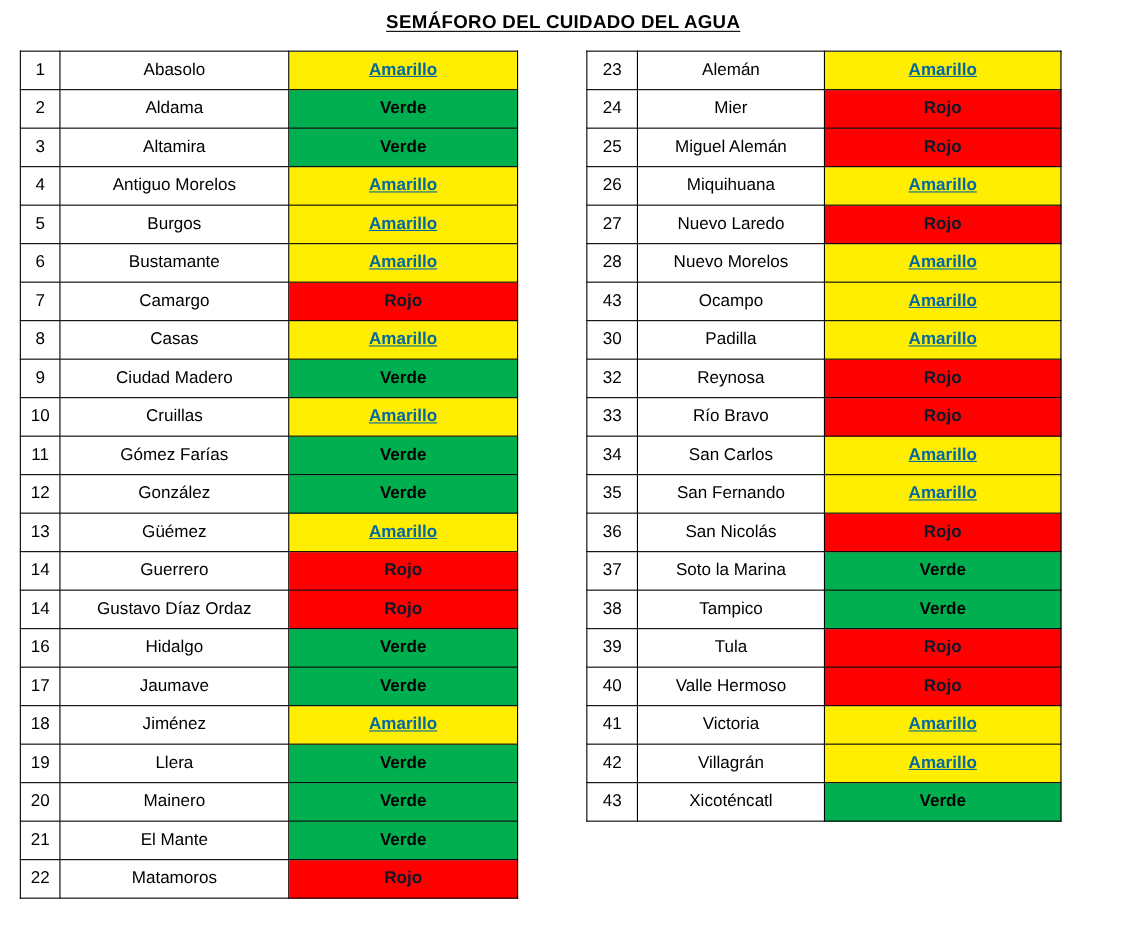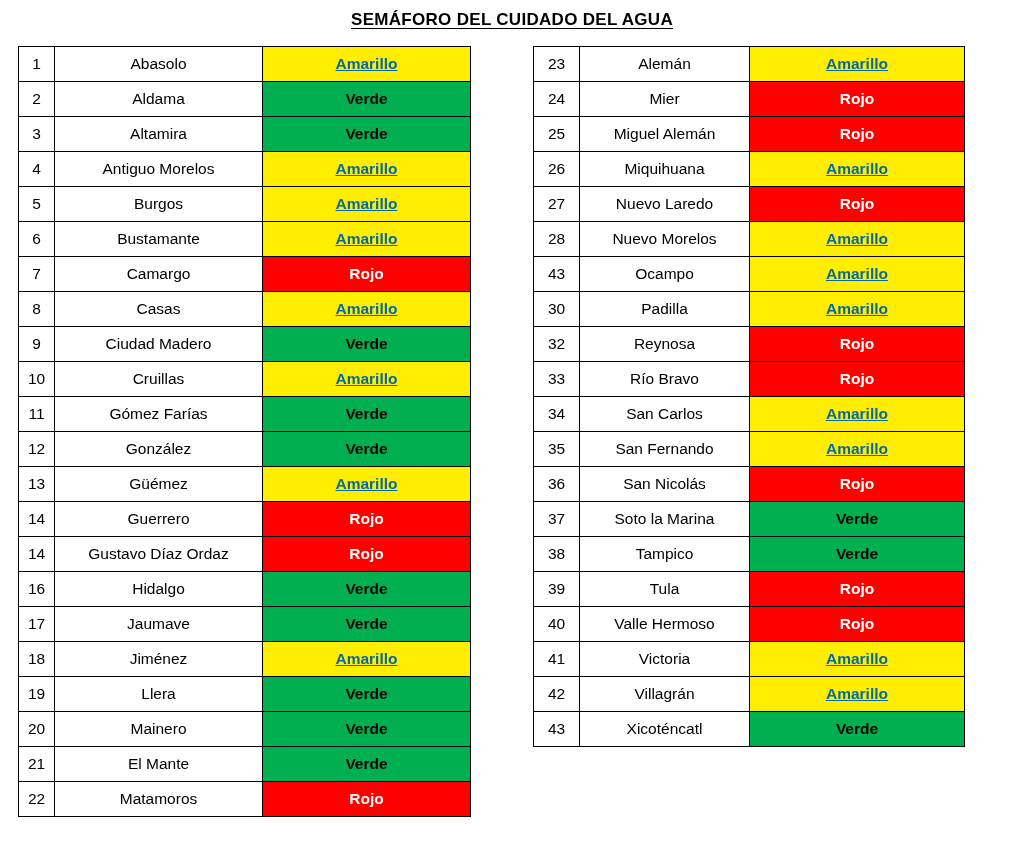--- a/index.html
+++ b/index.html
@@ -65,21 +65,21 @@
     background: #ffee00;
     color: #0369a1;
     text-decoration: underline;
   }
   td.status.verde {
     background: #00b050;
     color: #000000;
   }
   td.status.rojo {
     background: #ff0000;
-    color: #ffffff;
+    color: #0f172a;
   }
   .col-right table.semaforo td.name {
     width: 170px;
   }
   .col-right table.semaforo td.status {
     width: 215px;
   }
   .col-right table.semaforo td.num {
     width: 46px;
   }

